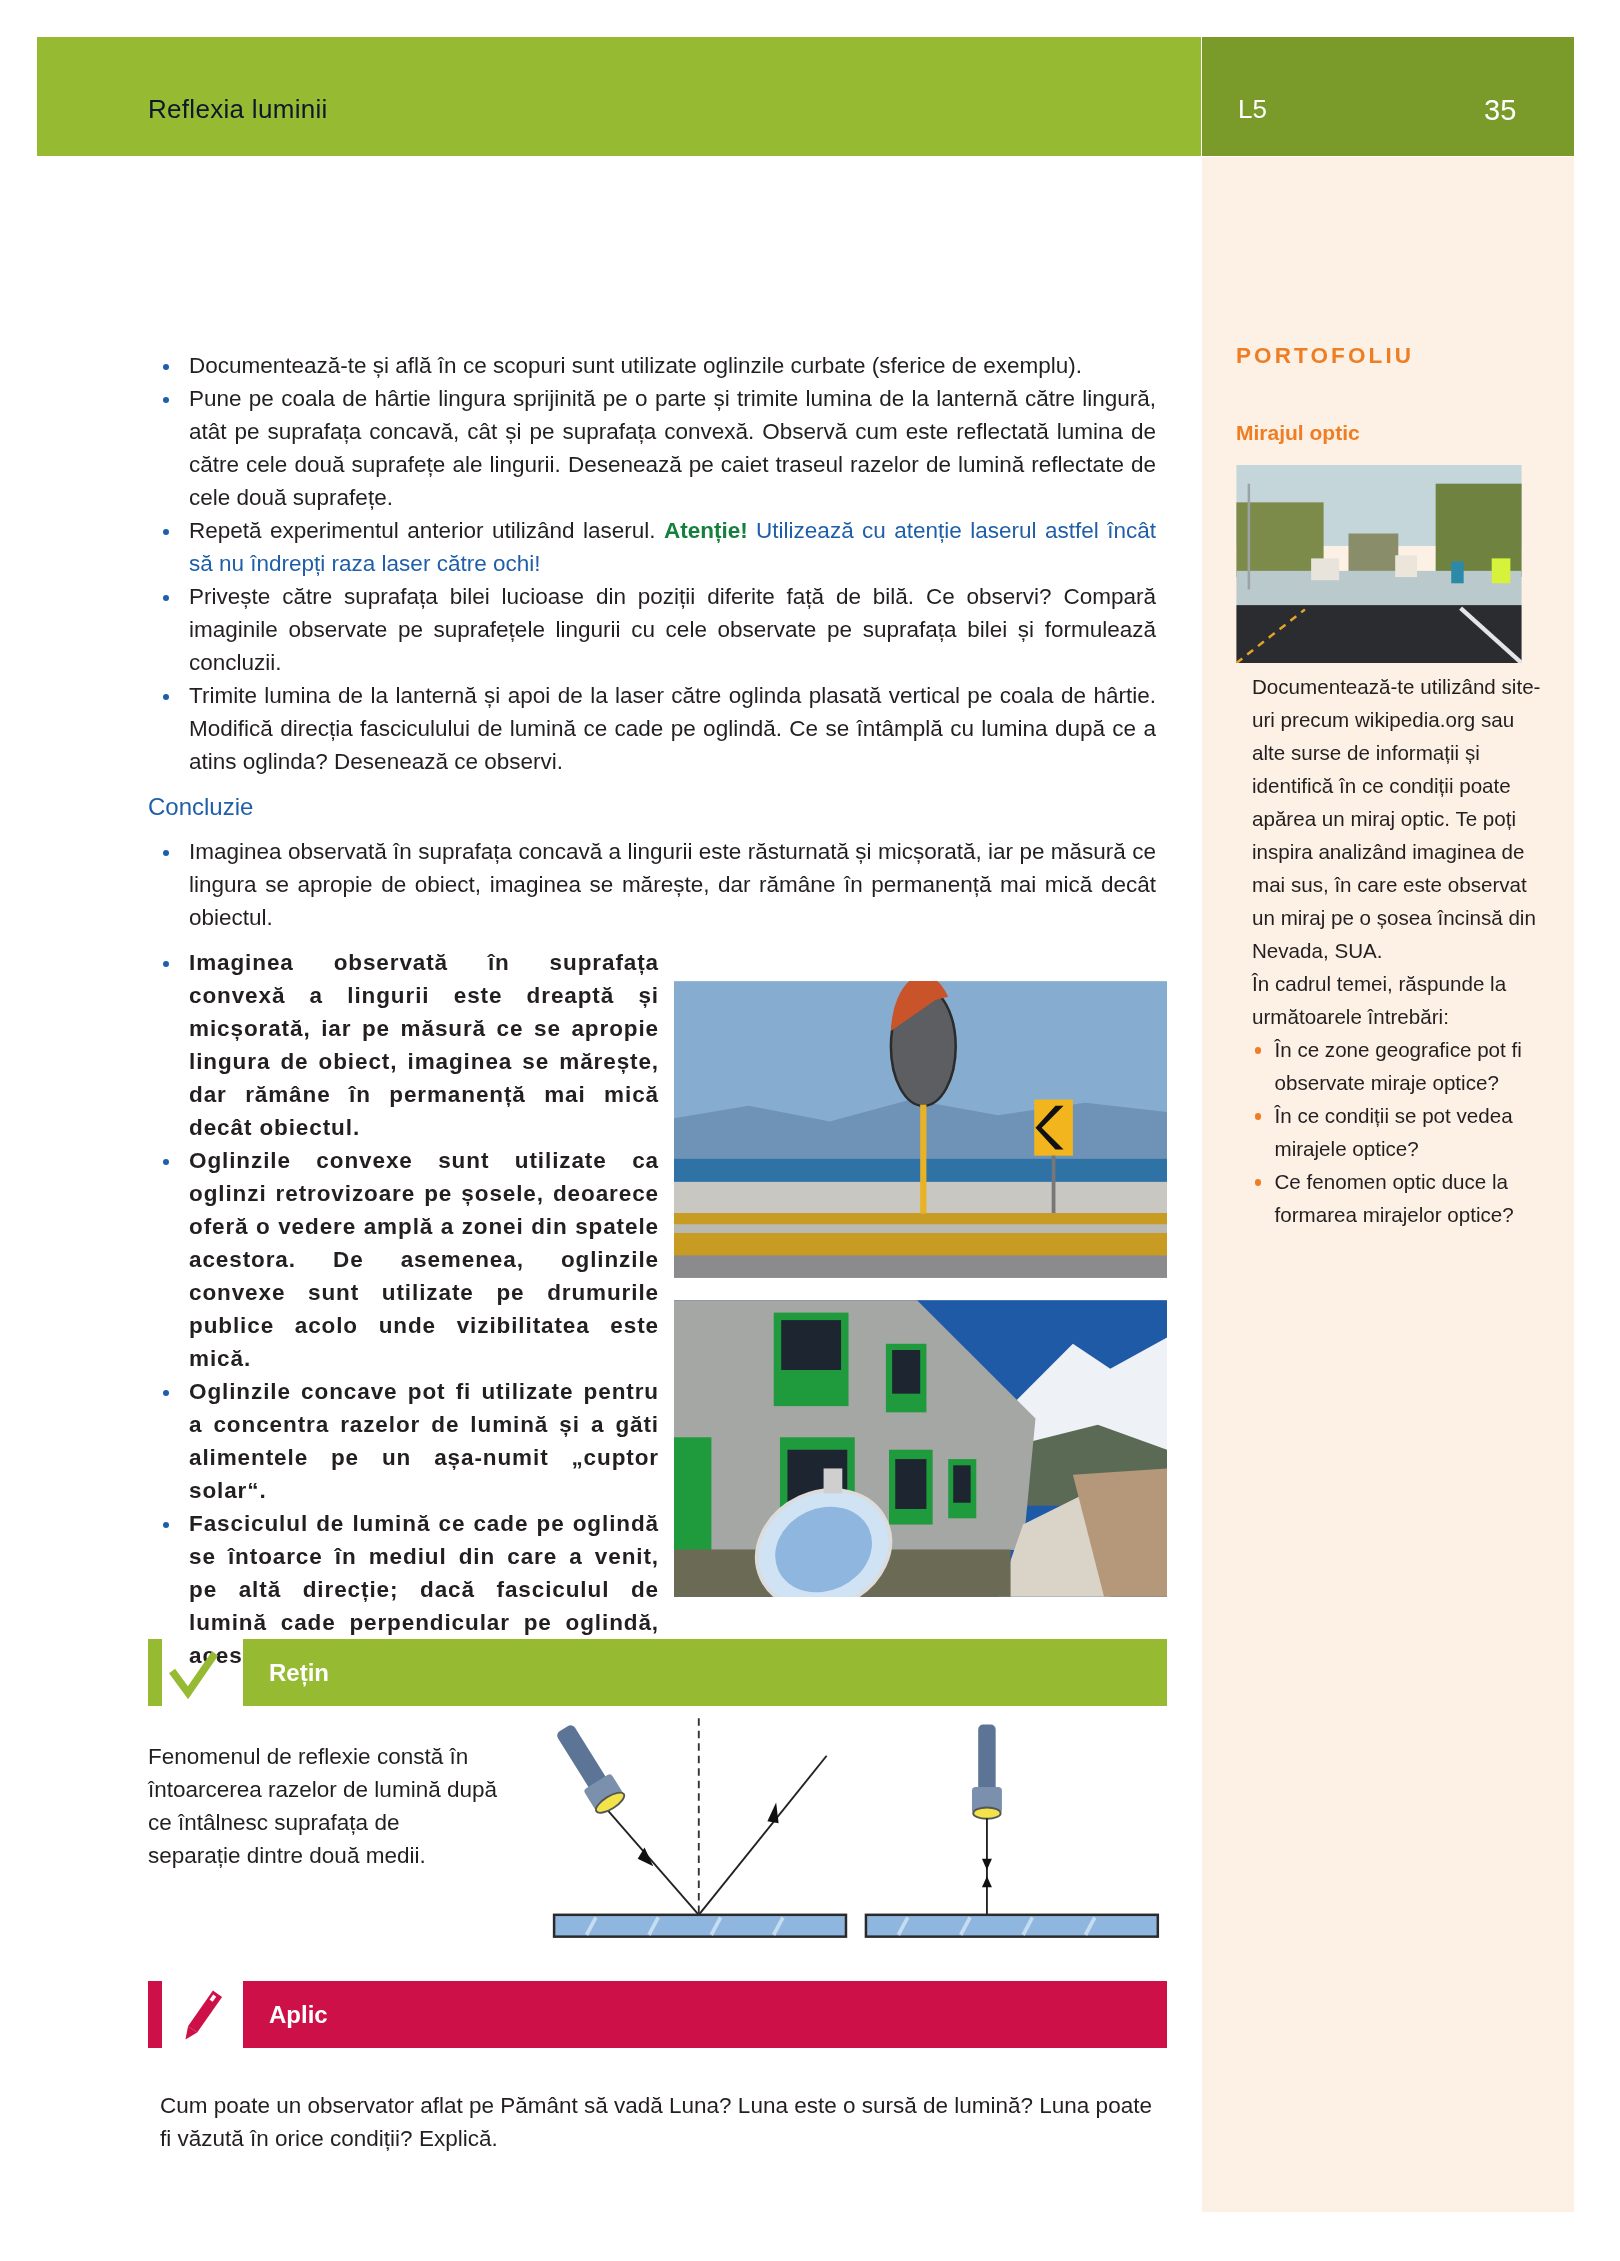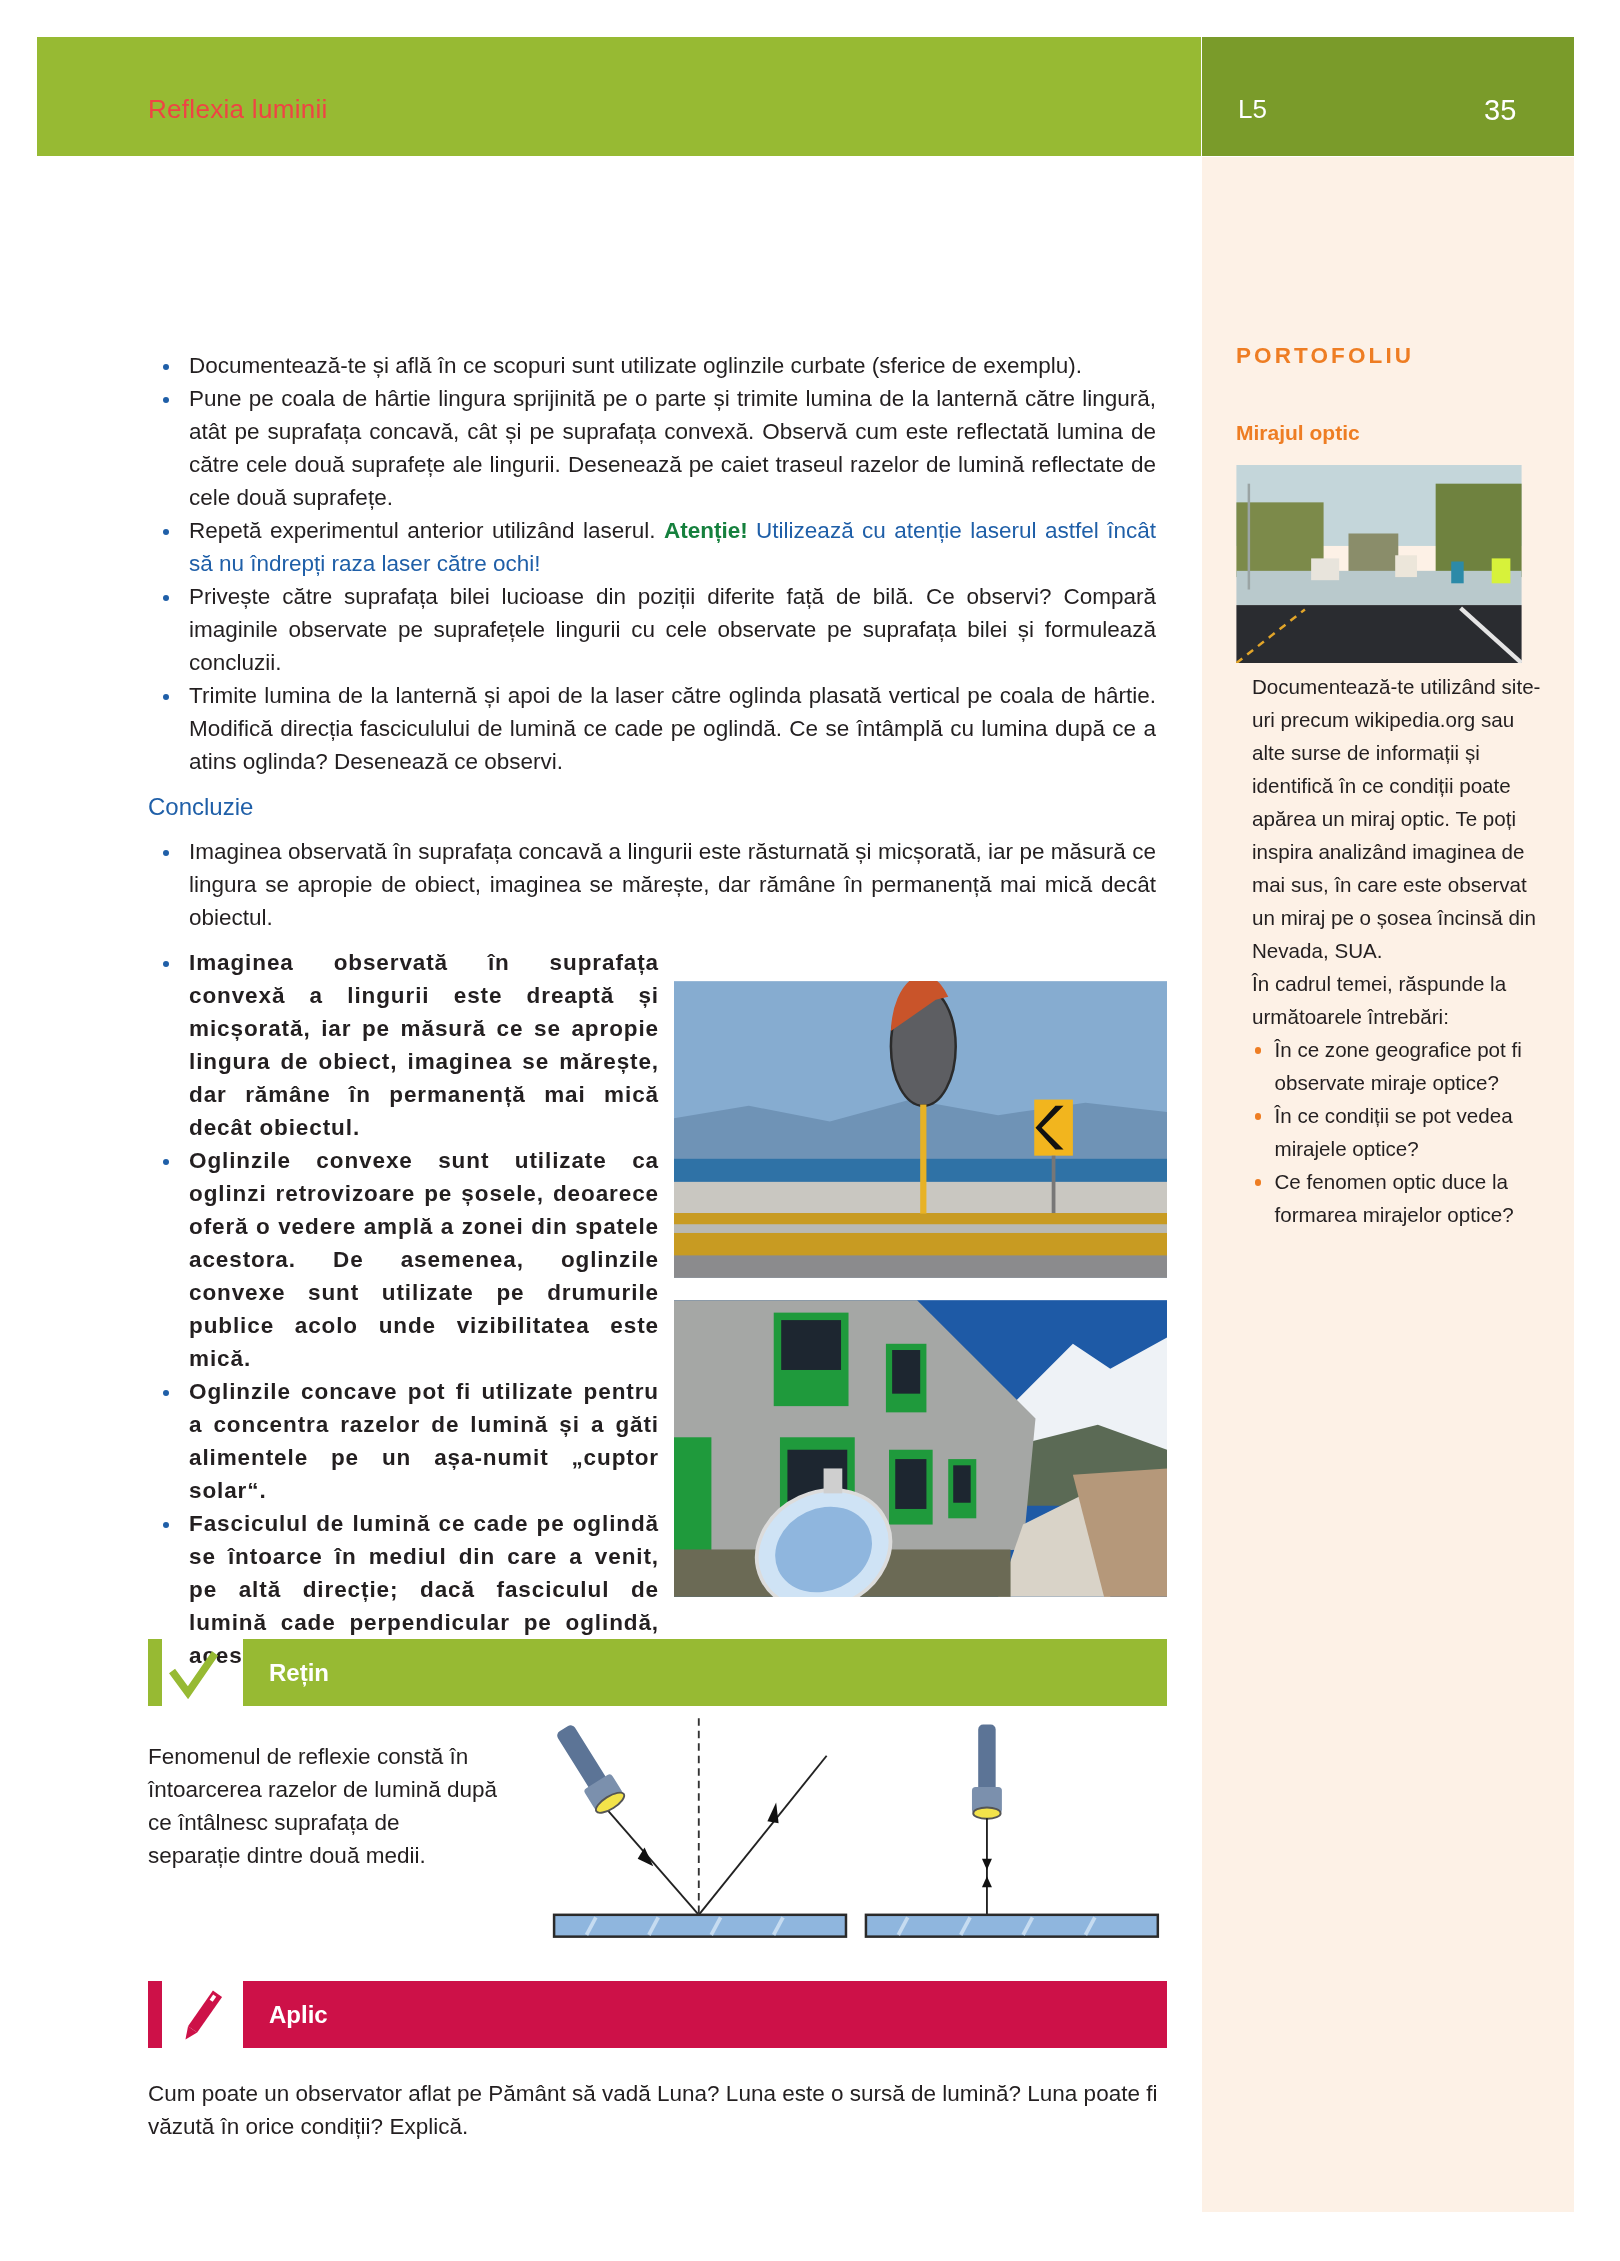--- a/index.html
+++ b/index.html
@@ -1,21 +1,21 @@
 <!DOCTYPE html>
 <html style="font-size:10px"><head>
 <meta charset="utf-8">
 <style>
   html, body { margin:0; padding:0; background:#ffffff; }
   body { width:1620px; height:2261px; position:relative; overflow:hidden; font-family:"Liberation Sans", sans-serif; color:#231f20; }
   .abs { position:absolute; }
   
   .hdr-light { left:37px; top:37px; width:1164px; height:119px; background:#97ba33; }
   .hdr-dark { left:1202px; top:37px; width:372px; height:119px; background:#7a9b2a; }
-  .hdr-title { left:148px; top:94px; font-size:26px; color:#ef4444; font-weight:300; letter-spacing:0.3px; }
+  .hdr-title { left:148px; top:94px; font-size:26px; color:#0f172a; font-weight:300; letter-spacing:0.3px; }
   .hdr-lesson { left:1238px; top:94px; font-size:26px; color:#ffffff; }
   .hdr-page { left:1484px; top:94px; font-size:29px; color:#ffffff; }
   
   .sidebar { left:1202px; top:157px; width:372px; height:2055px; background:#fdf1e6; }
   .sb-head { left:1236px; top:343px; font-size:22.5px; font-weight:bold; color:#ee7d23; letter-spacing:3.1px; }
   .sb-sub { left:1236px; top:421px; font-size:21px; font-weight:bold; color:#ee7d23; }
   .sb-photo { left:1236px; top:465px; width:286px; height:198px; overflow:hidden; }
   .sb-text { left:1236px; top:670px; width:293px; font-size:20.6px; line-height:33px; color:#231f20;margin-left:16px; }
   .sb-text p { margin:0; }
   .sb-list { margin:0; padding:0; list-style:none; }
@@ -37,21 +37,21 @@
   .photo1 { left:674px; top:981px; width:493px; height:297px; overflow:hidden; }
   .photo2 { left:674px; top:1300px; width:493px; height:297px; overflow:hidden; }
   
   .bar-edge { width:13.7px; height:67px; }
   .bar-main { height:67px; }
   .bar-label { font-size:24px; font-weight:bold; color:#ffffff; }
   .green { background:#97ba33; }
   .red { background:#cd1148; }
   .retin-text { left:148px; top:1740px; width:349px; font-size:22.5px; line-height:33px; }
   .aplic-text { left:148px; top:2077px; width:1023px; font-size:22.5px; line-height:33px; }
-  .aplic-text p { margin:0; }
+  .aplic-text p { margin:12px; }
 </style>
 </head>
 <body>
 
 <div class="abs hdr-light"></div>
 <div class="abs hdr-dark"></div>
 <div class="abs hdr-title">Reflexia luminii</div>
 <div class="abs hdr-lesson">L5</div>
 <div class="abs hdr-page">35</div>
 

